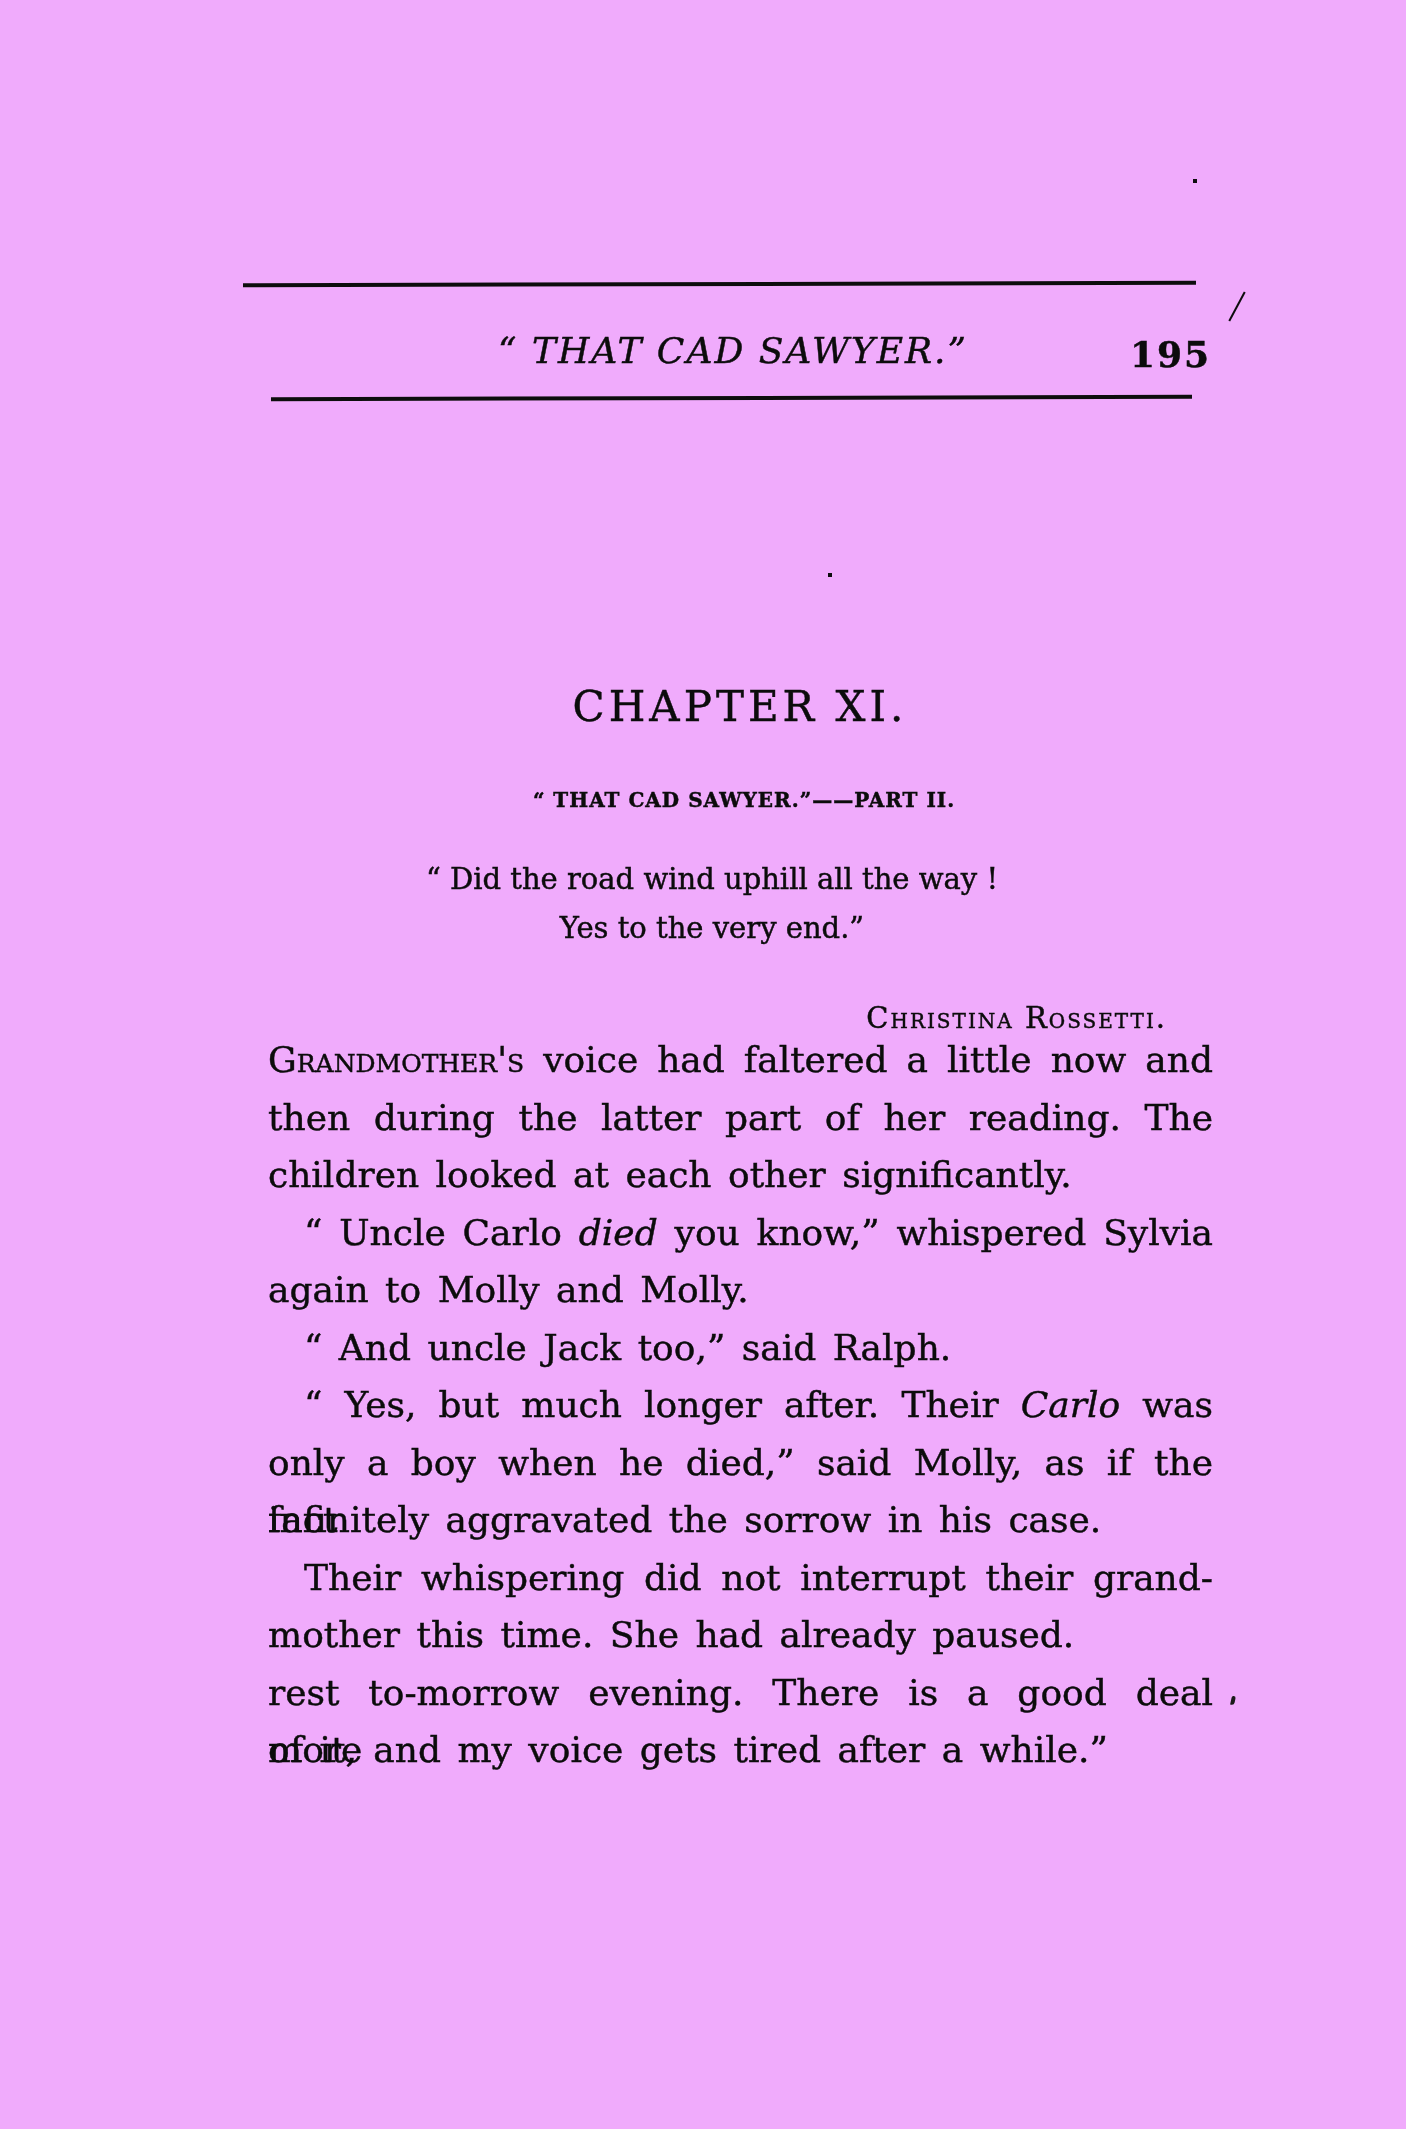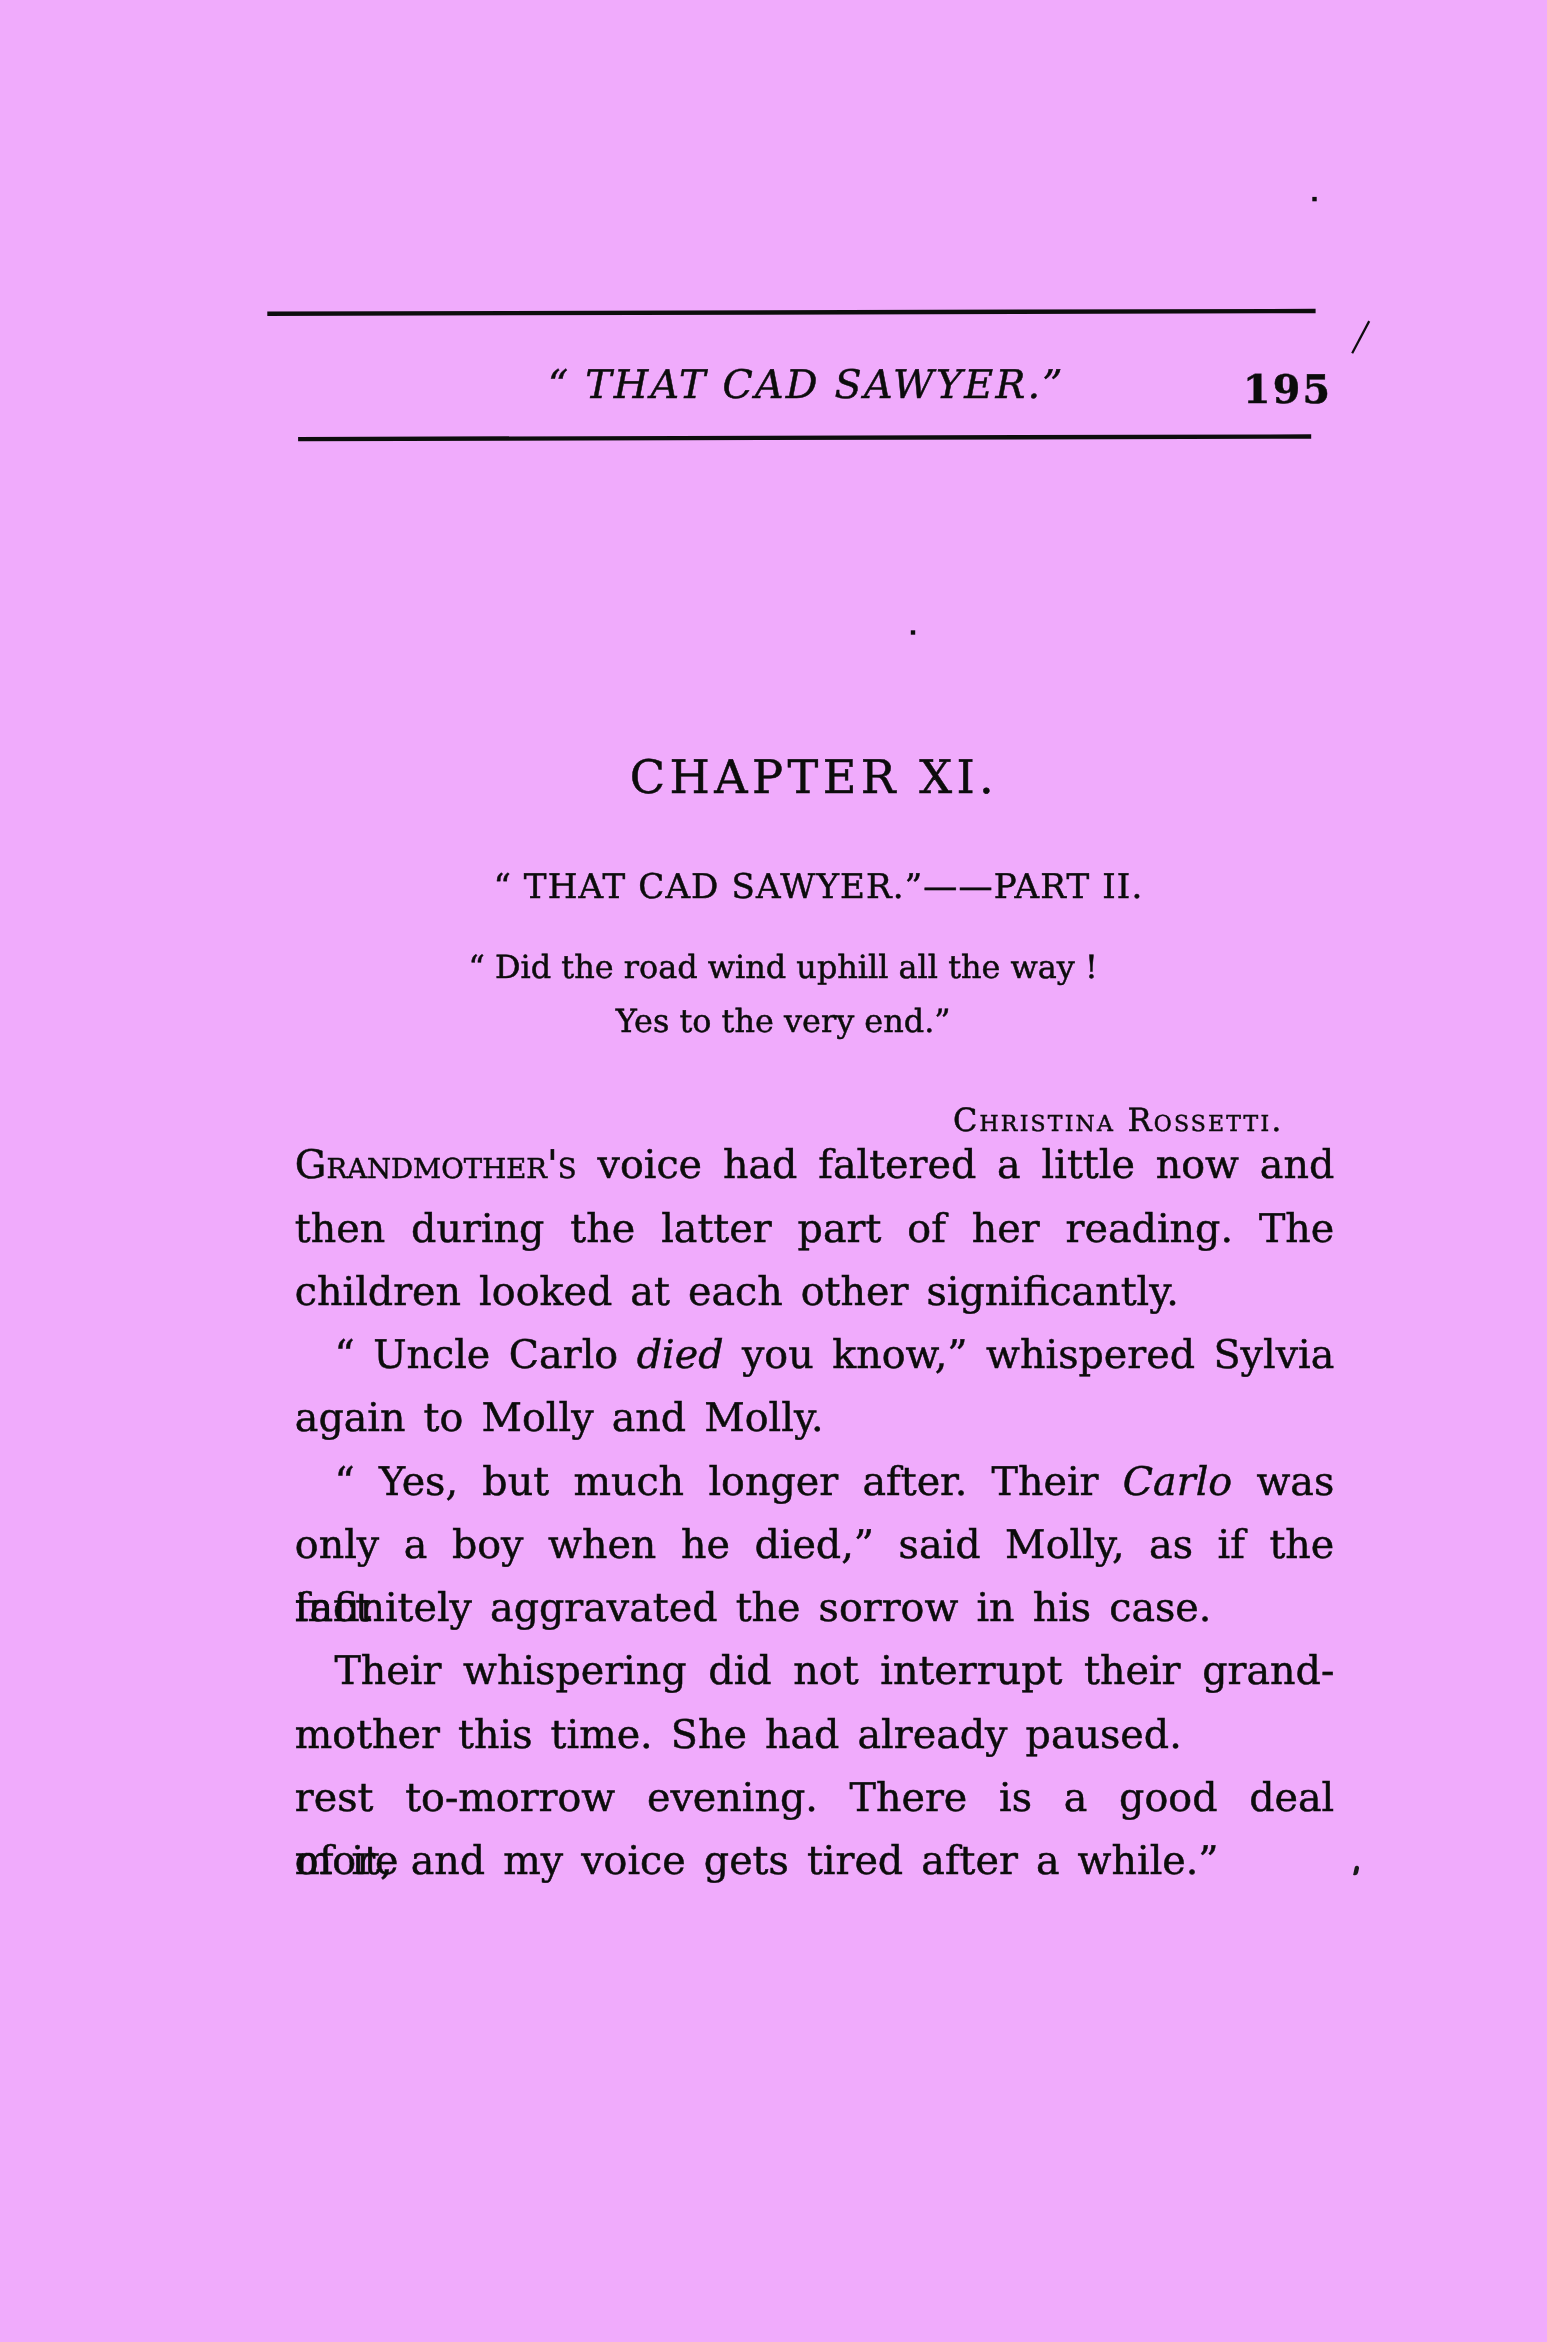--- a/index.html
+++ b/index.html
@@ -29,21 +29,21 @@
   .speck-dot-b { left:828px; top:573px; width:4px; height:4px; background:#0d0d0d; }
   .speck-comma { left:1231px; top:1696px; width:4px; height:9px; background:#1a1a1a; border-radius:2px 2px 3px 0; transform:rotate(12deg); }
 
   
   .chapter-heading {
     left:390px; top:682px; width:700px;
     font-size:42px; letter-spacing:4px; text-align:center; white-space:nowrap;
   }
   .chapter-subheading {
     left:394px; top:788px; width:700px;
-    font-size:31px; font-weight:normal; letter-spacing:1px; text-align:center; white-space:nowrap;
+    font-size:20px; font-weight:bold; letter-spacing:1px; text-align:center; white-space:nowrap;
   }
 
   
   .epigraph { left:360px; top:862px; width:704px; font-size:29px; text-align:center; }
   .epigraph .ep-line { height:49px; white-space:nowrap; }
   .attribution {
     left:765px; top:957px; width:402px;
     font-size:29px; font-variant:small-caps; letter-spacing:2px;
     text-align:right; white-space:nowrap;margin-top:44px;
   }
@@ -80,20 +80,21 @@
     <div class="ep-line">Yes to the very end.”</div>
   </div>
   <div class="abs attribution ink">Christina Rossetti.</div>
 
   <div class="abs body-block ink">
       <div class="bodyline j"><span class="sc">Grandmother's</span><span> voice had faltered a little now and</span></div>
       <div class="bodyline j"><span>then during the latter part of her reading. The</span></div>
       <div class="bodyline"><span>children looked at each other significantly.</span></div>
       <div class="bodyline j ind"><span>“ Uncle Carlo </span><span class="it">died</span><span> you know,” whispered Sylvia</span></div>
       <div class="bodyline"><span>again to Molly and Molly.</span></div>
+      <div class="bodyline ind"><span>“ And uncle Jack too,” said Ralph.</span></div>
       <div class="bodyline j ind"><span>“ Yes, but much longer after. Their </span><span class="it">Carlo</span><span> was</span></div>
       <div class="bodyline j"><span>only a boy when he died,” said Molly, as if the fact</span></div>
       <div class="bodyline"><span>infinitely aggravated the sorrow in his case.</span></div>
       <div class="bodyline j ind"><span>Their whispering did not interrupt their grand-</span></div>
       <div class="bodyline"><span>mother this time. She had already paused.</span></div>
       <div class="bodyline j"><span>rest to-morrow evening. There is a good deal more</span></div>
       <div class="bodyline"><span>of it, and my voice gets tired after a while.”</span></div>
     </div>
 
 </div>

